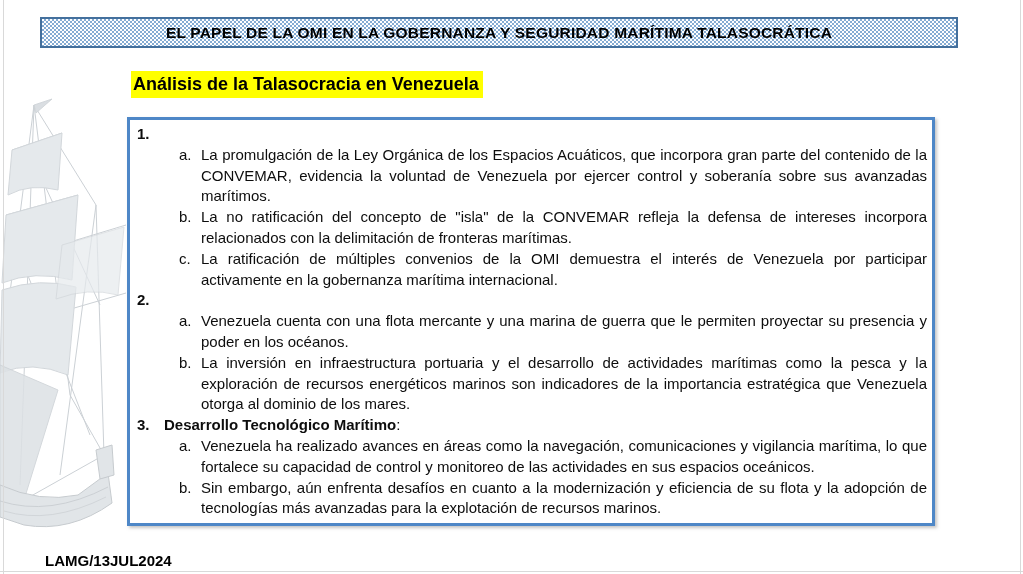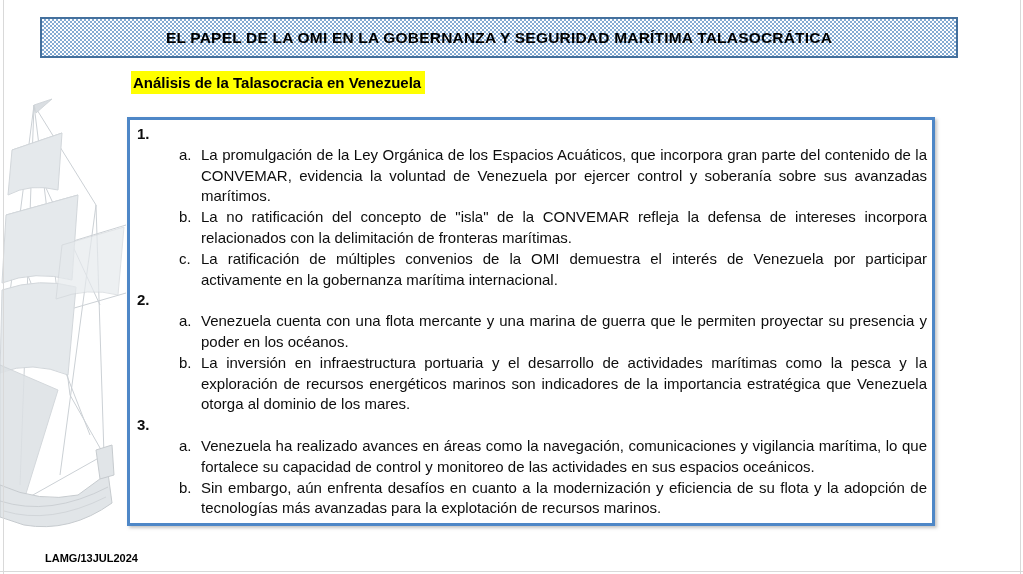--- a/index.html
+++ b/index.html
@@ -25,21 +25,21 @@
     width: 126px;
     height: 502px;
     pointer-events: none;
   }
 
   .title-bar {
     position: absolute;
     left: 40px;
     top: 17px;
     width: 918px;
-    height: 41px;
+    height: 31px;
     border: 2px solid #44709d;
     display: flex;
     align-items: center;
     justify-content: center;
     background-color: #ffffff;
     background-image:
       linear-gradient(45deg, #84abd3 25%, transparent 25%, transparent 75%, #84abd3 75%),
       linear-gradient(45deg, #84abd3 25%, transparent 25%, transparent 75%, #84abd3 75%);
     background-size: 4px 4px;
     background-position: 0 0, 2px 2px;
@@ -52,21 +52,21 @@
     color: #000000;
   }
 
   .subtitle {
     position: absolute;
     left: 131px;
     top: 71px;
     display: inline-block;
     background: #ffff00;
     font-weight: bold;
-    font-size: 15px;
+    font-size: 18px;
     padding: 3px 4px 3px 2px;
     color: #000000;
   }
 
   .content-box {
     position: absolute;
     left: 127px;
     top: 117px;
     width: 808px;
     min-height: 403px;
@@ -82,21 +82,21 @@
   .item-head .num { flex: 0 0 27px; }
   .item-head .head-suffix { font-weight: normal; }
   .sub-item { display: flex; margin-left: 42px; }
   .sub-item .letter { flex: 0 0 22px; }
   .sub-item .sub-text { flex: 1; margin: 0; text-align: justify; }
 
   .footer {
     position: absolute;
     left: 45px;
     top: 552px;
-    font-size: 11px;
+    font-size: 15px;
     font-weight: bold;
     color: #000000;
   }
 </style>
 </head>
 <body>
 
 <div class="slide">
 
   <svg class="ship-art" viewBox="0 0 126 502" xmlns="http://www.w3.org/2000/svg" aria-hidden="true">
@@ -170,20 +170,21 @@
       <span class="letter">a.</span>
       <p class="sub-text">Venezuela cuenta con una flota mercante y una marina de guerra que le permiten proyectar su presencia y poder en los océanos.</p>
     </div>
     <div class="sub-item">
       <span class="letter">b.</span>
       <p class="sub-text">La inversión en infraestructura portuaria y el desarrollo de actividades marítimas como la pesca y la exploración de recursos energéticos marinos son indicadores de la importancia estratégica que Venezuela otorga al dominio de los mares.</p>
     </div>
 
     <div class="item-head">
       <span class="num">3.</span>
+      <div class="head-text"><span class="head-title">Desarrollo Tecnológico Marítimo</span><span class="head-suffix">:</span></div>
     </div>
     <div class="sub-item">
       <span class="letter">a.</span>
       <p class="sub-text">Venezuela ha realizado avances en áreas como la navegación, comunicaciones y vigilancia marítima, lo que fortalece su capacidad de control y monitoreo de las actividades en sus espacios oceánicos.</p>
     </div>
     <div class="sub-item">
       <span class="letter">b.</span>
       <p class="sub-text">Sin embargo, aún enfrenta desafíos en cuanto a la modernización y eficiencia de su flota y la adopción de tecnologías más avanzadas para la explotación de recursos marinos.</p>
     </div>
 

